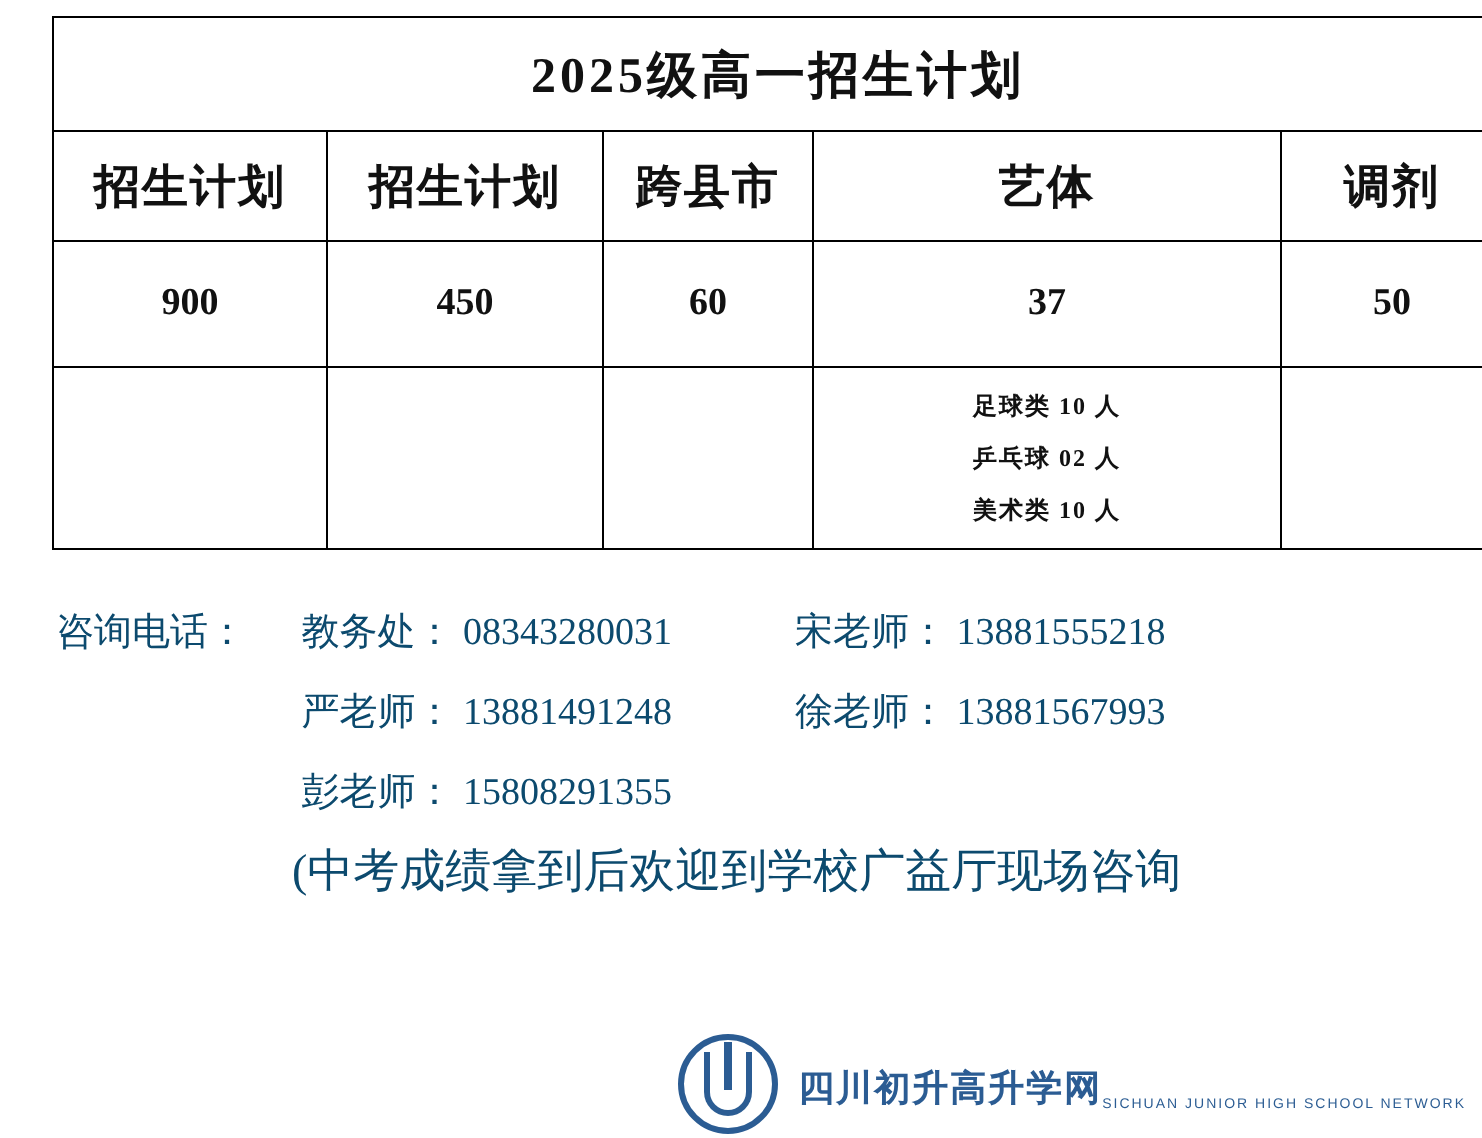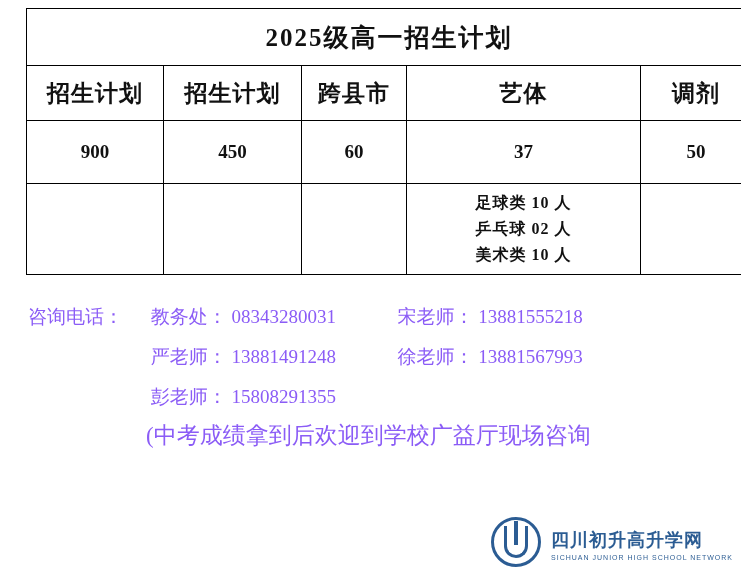--- a/index.html
+++ b/index.html
@@ -43,33 +43,33 @@
     height: 52px;
     font-size: 23px;
     letter-spacing: 1px;
   }
   .value-cell {
     height: 60px;
     font-size: 19px;
   }
   .detail-cell {
     height: 88px;
-    font-size: 16px;
+    font-size: 12px;
     line-height: 26px;
     font-weight: bold;
   }
   .detail-cell .detail-line {
     display: block;
     letter-spacing: 1px;
   }
   .contacts {
     margin: 22px 0 0 0;
     padding: 0 0 0 28px;
     font-size: 19px;
-    color: #8b5cf6;
+    color: #0c4a6e;
   }
   .contact-row {
     display: block;
     height: 40px;
     line-height: 40px;
     white-space: nowrap;
   }
   .contact-label {
     display: inline-block;
     width: 118px;
@@ -131,22 +131,23 @@
   .wm-stem {
     position: absolute;
     left: 23px;
     top: 4px;
     width: 4px;
     height: 24px;
     background: #1a4f8a;
   }
   .wm-text {
     display: flex;
-    flex-direction: column;
+    flex-direction: row;
     justify-content: center;
+    align-items: flex-end;
   }
   .wm-cn {
     font-size: 18px;
     font-weight: bold;
     color: #1a4f8a;
     letter-spacing: 1px;
     font-family: "Liberation Sans", sans-serif;
   }
   .wm-en {
     font-size: 7px;

